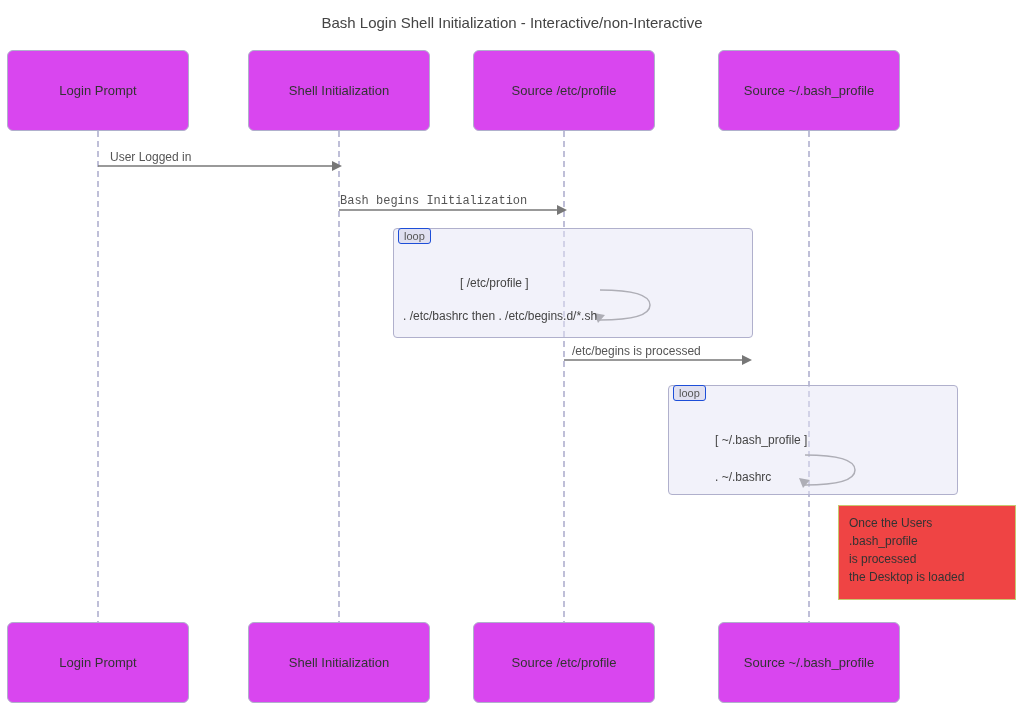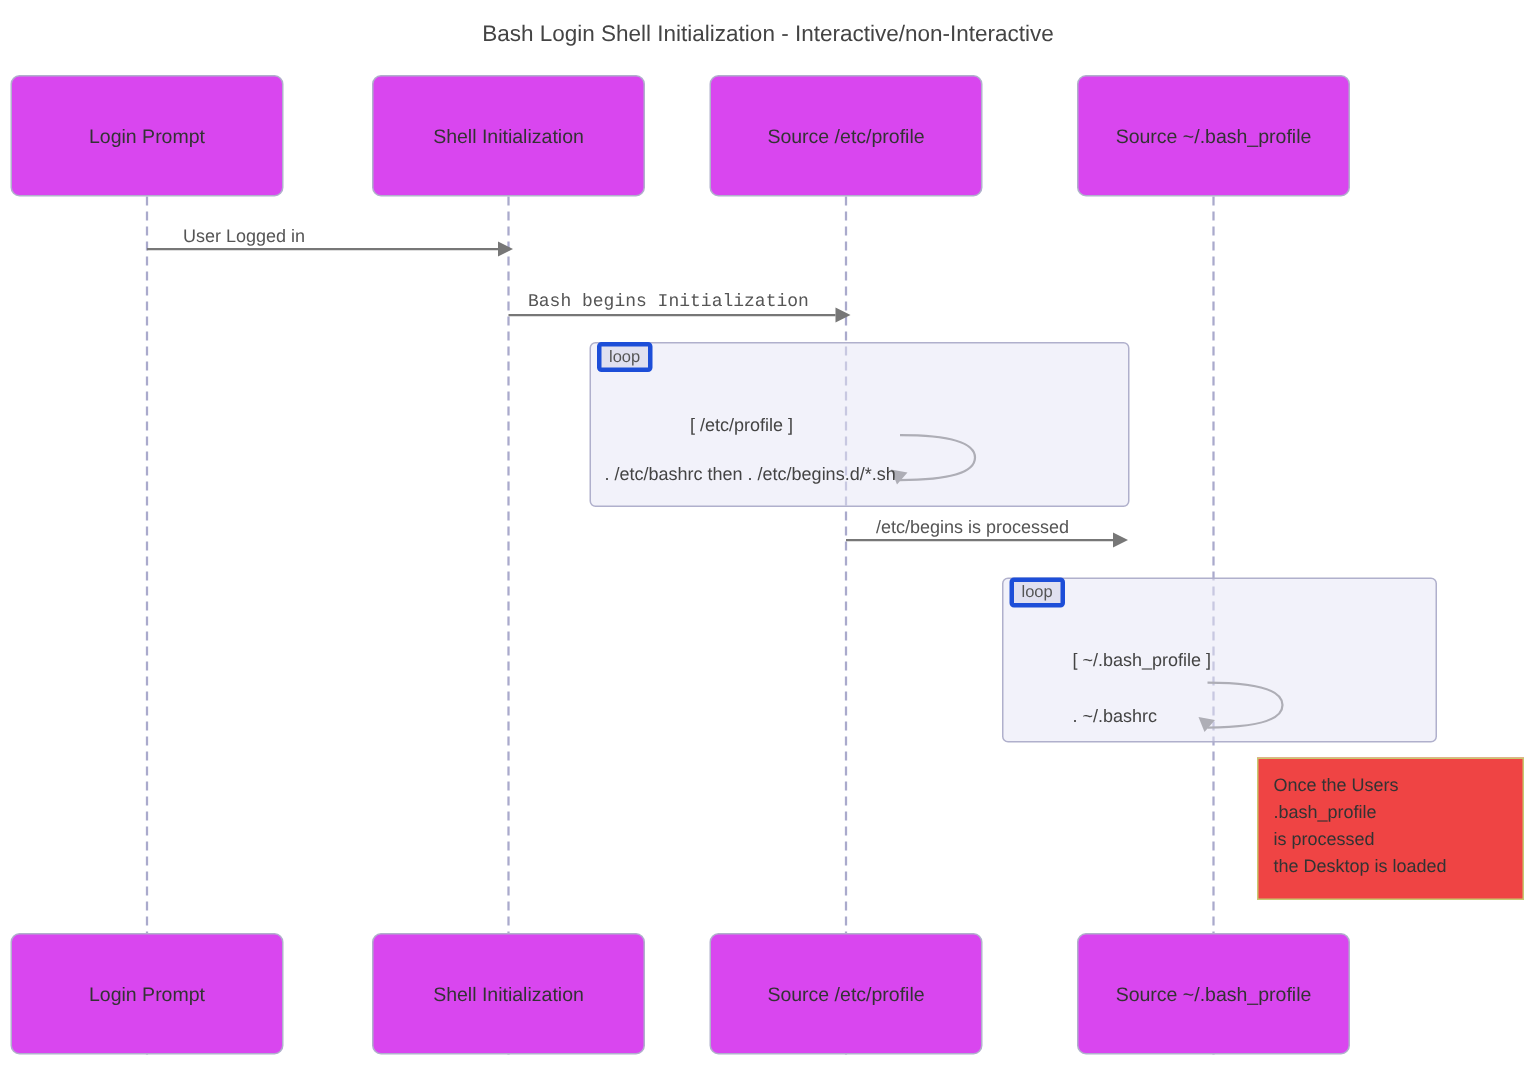--- a/index.html
+++ b/index.html
@@ -37,35 +37,34 @@
       text-align: center;
       font-size: 13px;
       color: #333;
       padding: 6px 8px;
     }
     .arrow-label {
       position: absolute;
       font-size: 12px;
       color: #555;
       white-space: nowrap;
-      margin-left: 12px;
     }
     
     .loop-box {
       position: absolute;
       border: 1.5px solid #b0b0cc;
       border-radius: 4px;
       background: rgba(230,230,245,0.5);
     }
     .loop-label {
       position: absolute;
       font-size: 11px;
       color: #555;
       background: #e0e0f0;
-      border: 3px solid #1d4ed8;
+      border: 1px solid #1d4ed8;
       border-radius: 3px;
       padding: 1px 5px;
     }
     .loop-content {
       position: absolute;
       font-size: 12px;
       color: #444;
       white-space: nowrap;
       margin-top: 44px;
     }

